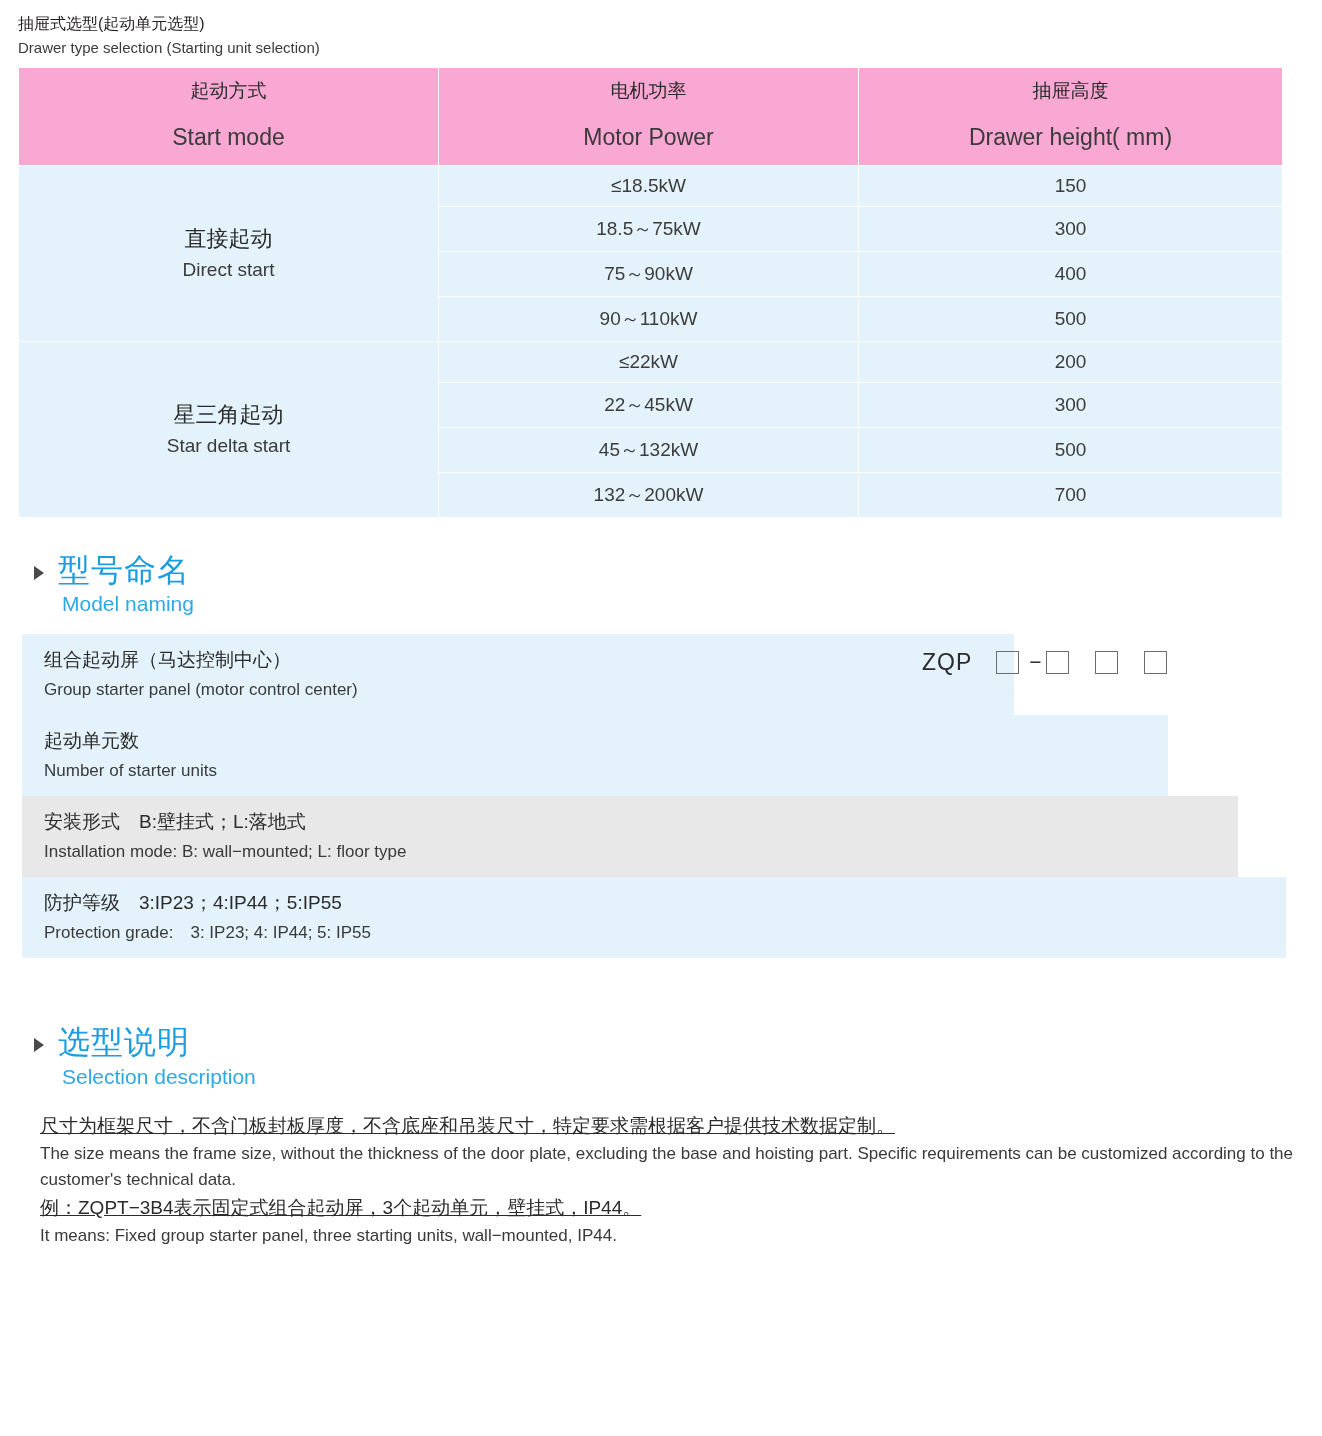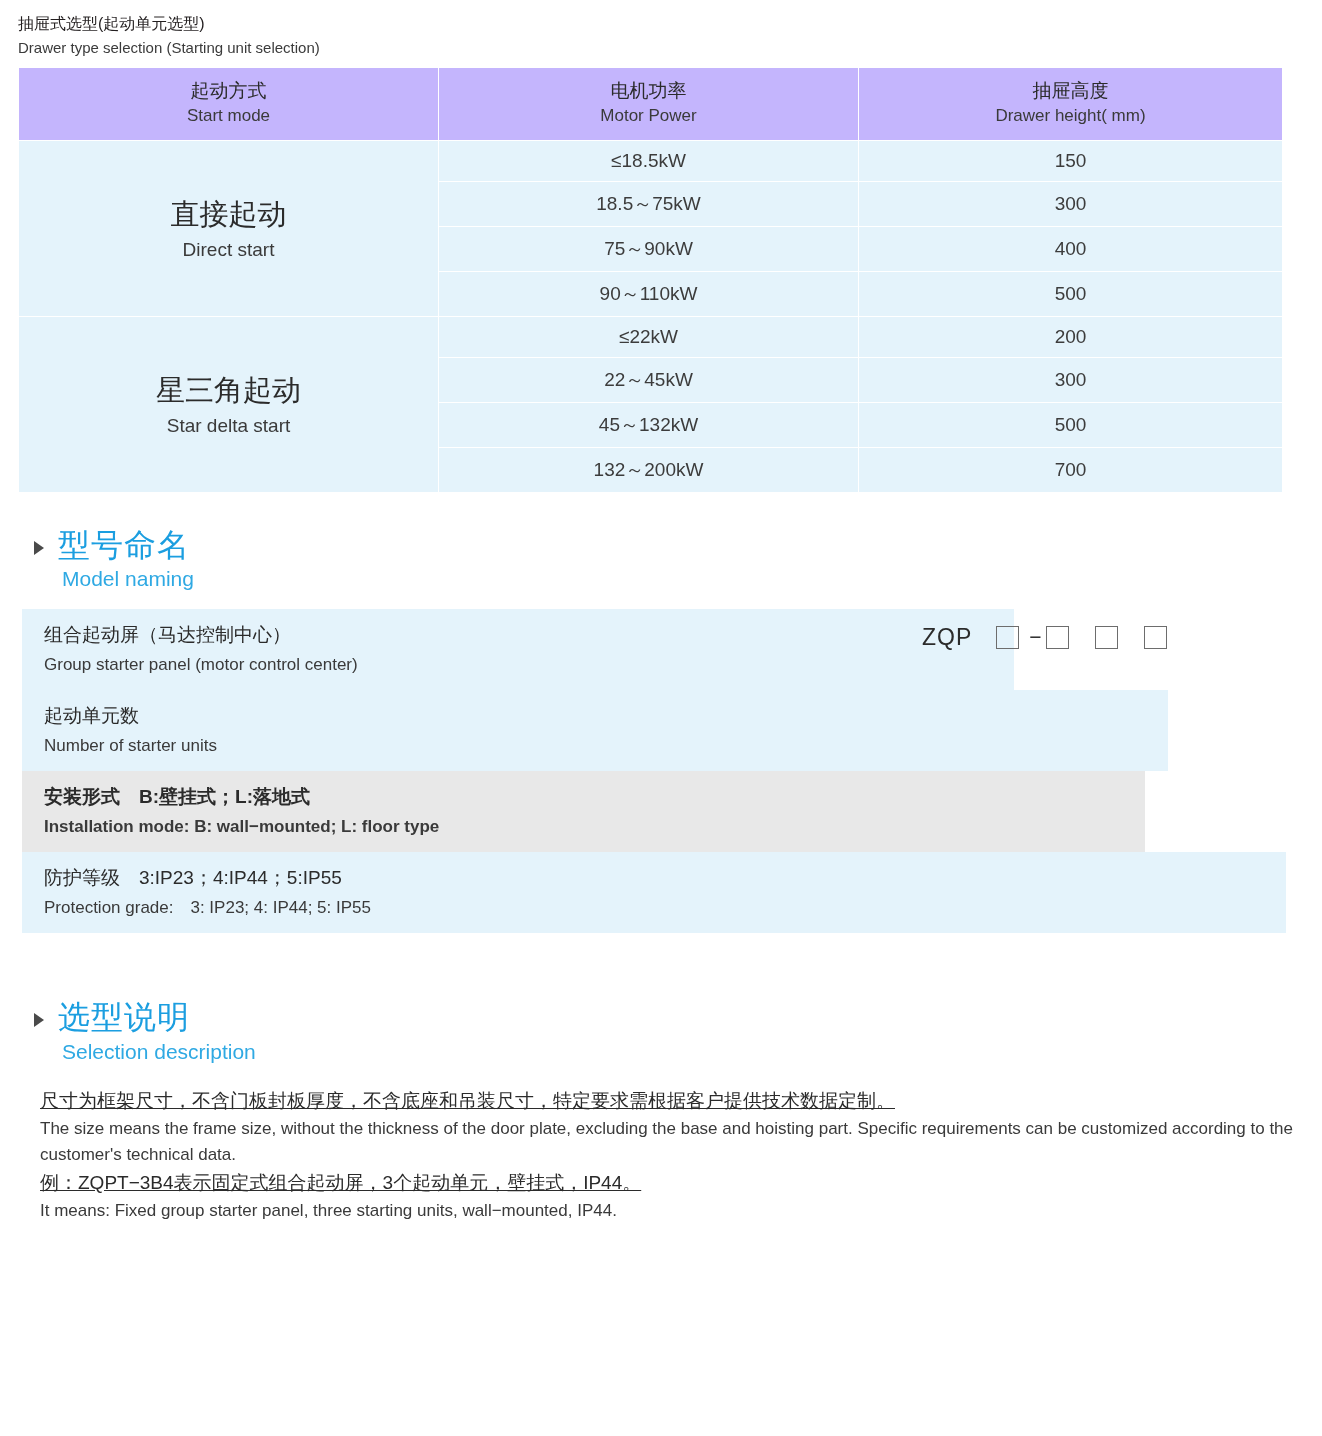--- a/index.html
+++ b/index.html
@@ -46,48 +46,48 @@
     table-layout: fixed;
     margin-bottom: 18px;
   }
   table.spec th, table.spec td {
     border: 1px solid #ffffff;
     text-align: center;
     vertical-align: middle;
     color: #3c3c3c;
   }
   table.spec thead th {
-    background: #c4b5fd;
+    background: #f9a8d4;
     padding: 10px 4px 12px 4px;
     font-weight: normal;
     line-height: 1.35;
   }
   table.spec thead th .cn {
     display: block;
     font-size: 19px;
     color: #2b2b2b;
   }
   table.spec thead th .en {
     display: block;
-    font-size: 17px;
+    font-size: 23px;
     color: #3a3a3a;
-    margin-top: 1px;
+    margin-top: 18px;
   }
   table.spec td {
     background: #e4f3fb;
     padding: 9px 17px;
     font-size: 19px;
   }
   table.spec td.mode {
     font-size: 19px;
     line-height: 1.45;
   }
   table.spec td.mode .cn {
     display: block;
-    font-size: 29px;
+    font-size: 22px;
     color: #2b2b2b;
   }
   table.spec td.mode .en {
     display: block;
     font-size: 19px;
     color: #3a3a3a;
     margin-top: 1px;
   }
 
   
@@ -141,21 +141,21 @@
   }
   .naming-row .en {
     display: block;
     font-size: 17px;
     color: #3a3a3a;
     margin-top: 2px;
   }
   .r1 { background: #e4f3fb; width: 992px; min-height: 56px; }
   .r2 { background: #e8e8e8; width: 1070px; }
   .r3 { background: #e4f3fb; width: 1146px; }
-  .r4 { background: #e8e8e8; width: 1123px; font-weight: bold; }
+  .r4 { background: #e8e8e8; width: 1216px; }
   .r5 { background: #e4f3fb; width: 1264px; }
 
   .code-area {
     position: absolute;
     top: 0;
     left: 900px;
     height: 56px;
     display: flex;
     align-items: center;
     font-size: 23px;

